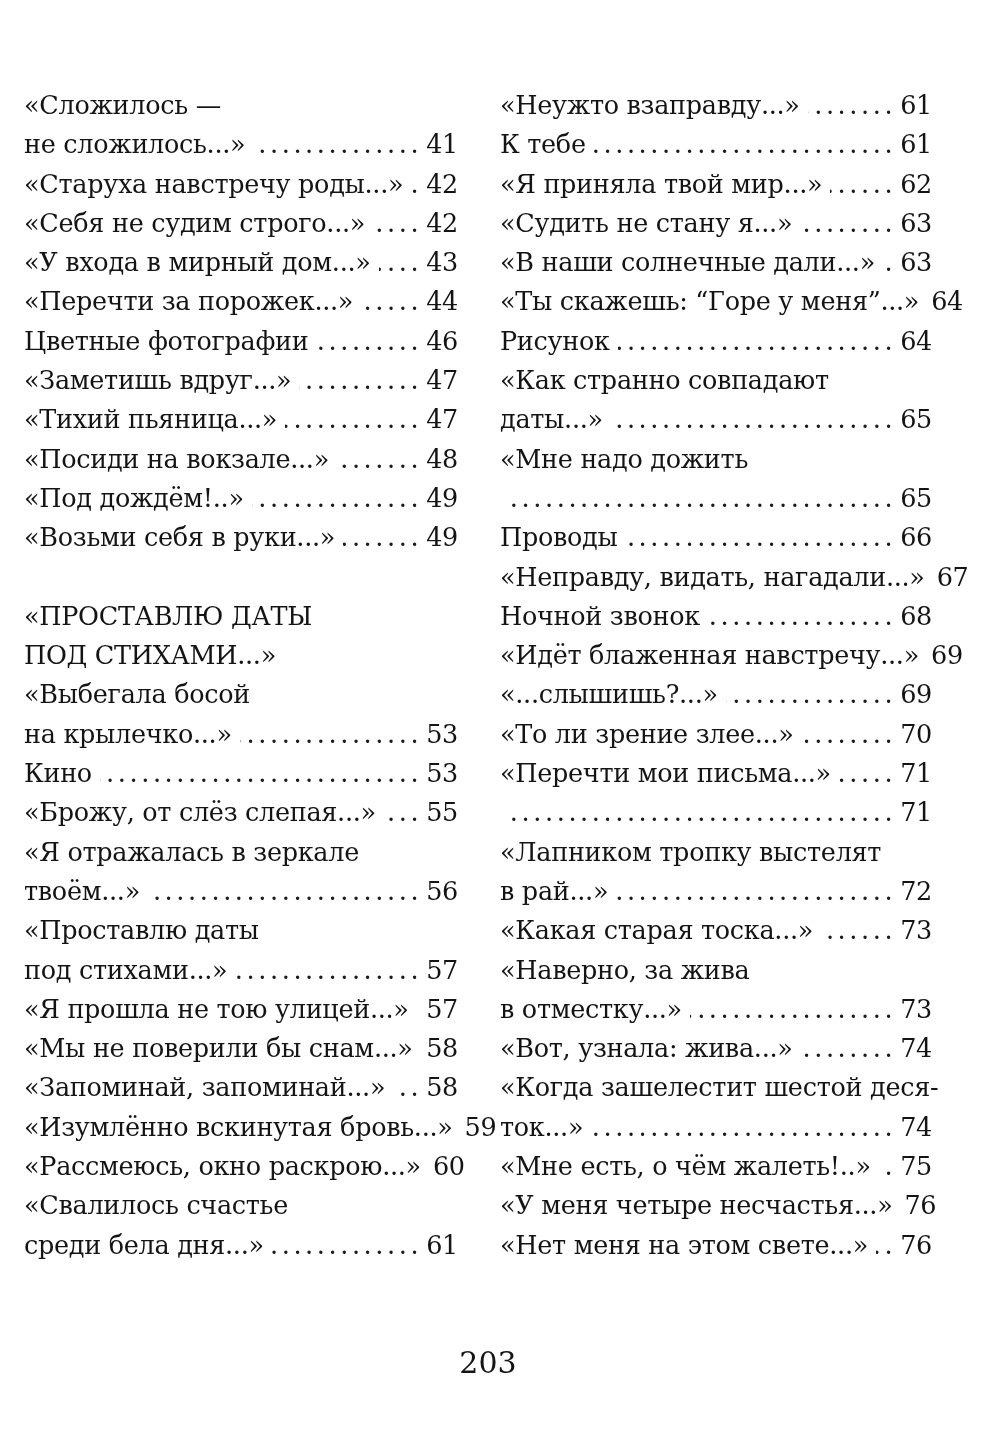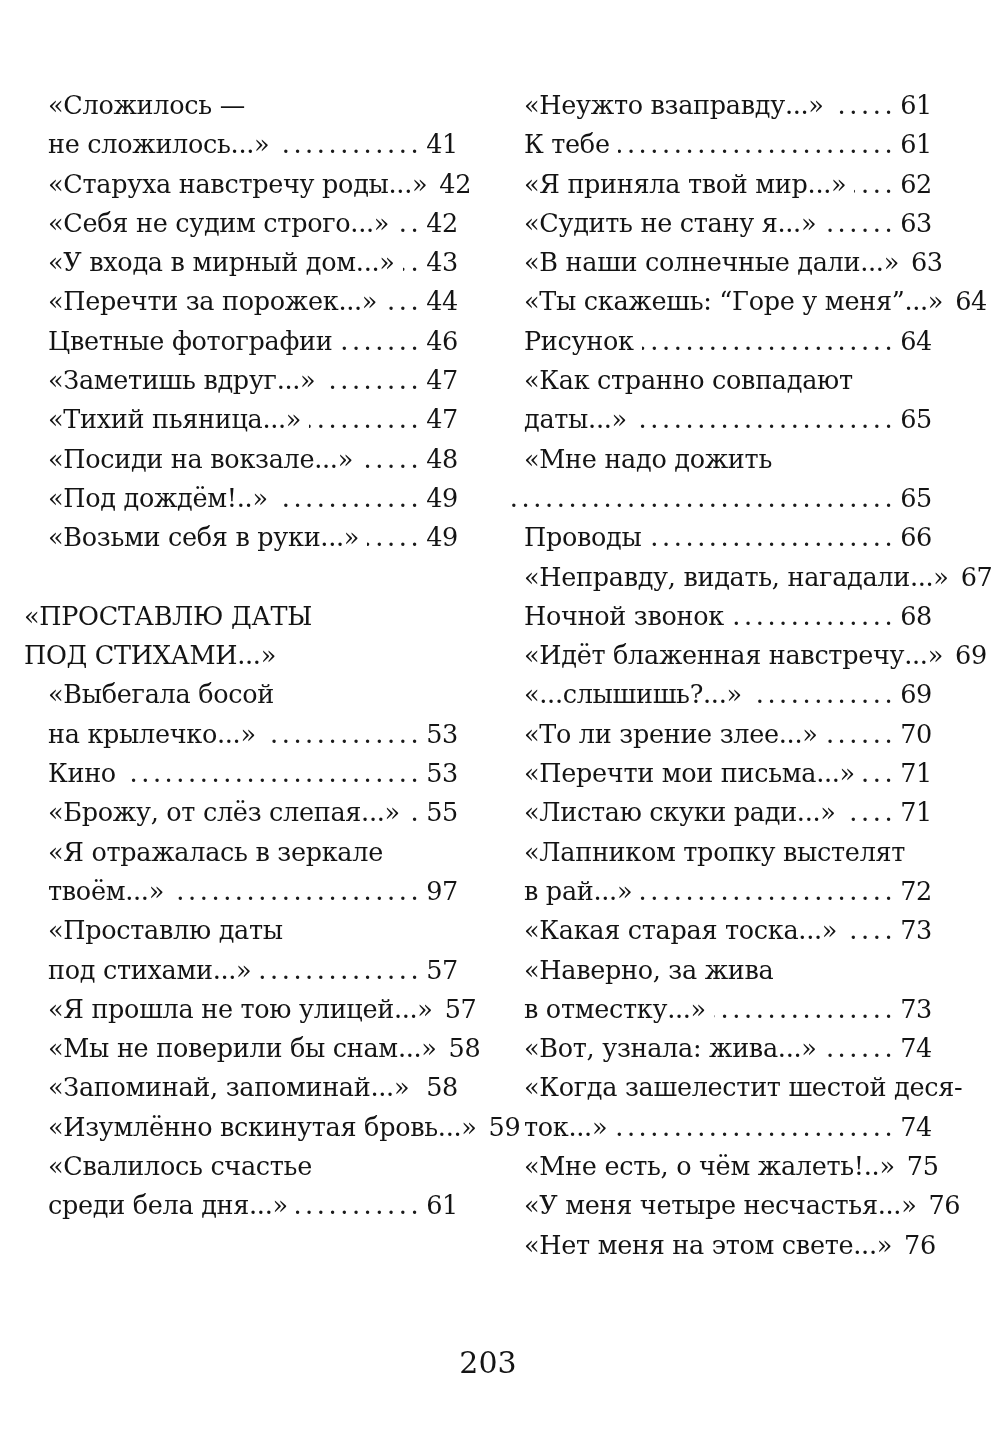--- a/index.html
+++ b/index.html
@@ -9,21 +9,21 @@
     color: #141414;
   }
   .col {
     position: absolute; top: 86px;
     font-size: 25.5px; line-height: 39.3px;
     letter-spacing: -0.3px;
   }
   .col.left { left: 24px; width: 434px; }
   .col.right { left: 500px; width: 432px; }
   .line { display: flex; align-items: baseline; white-space: nowrap; height: 39.3px; }
-  .line .t { flex: 0 0 auto; margin-left: 24px; }
+  .line .t { flex: 0 0 auto; }
   .line .dots {
     flex: 1 1 auto; overflow: hidden; margin: 0 4px 0 8px;
     letter-spacing: 3.6px; text-align: right; direction: rtl; color: #1a1a1a;
   }
   .line .p { flex: 0 0 auto; }
   .gap { height: 39.3px; }
   .pagenum {
     position: absolute; top: 1345px; left: 0; width: 976px;
     text-align: center; font-size: 30px;
   }
@@ -141,21 +141,21 @@
         <span class="p">55</span>
       </div>
     </div>
     <div>
       <div class="line">
         <span class="t">«Я отражалась в зеркале</span>
       </div>
       <div class="line">
         <span class="t">твоём...»</span>
         <span class="dots">............................................................</span>
-        <span class="p">97</span>
+        <span class="p">56</span>
       </div>
     </div>
     <div>
       <div class="line">
         <span class="t">«Проставлю даты</span>
       </div>
       <div class="line">
         <span class="t">под стихами...»</span>
         <span class="dots">............................................................</span>
         <span class="p">57</span>
@@ -180,20 +180,27 @@
         <span class="t">«Запоминай, запоминай...»</span>
         <span class="dots">............................................................</span>
         <span class="p">58</span>
       </div>
     </div>
     <div>
       <div class="line">
         <span class="t">«Изумлённо вскинутая бровь...»</span>
         <span class="dots">............................................................</span>
         <span class="p">59</span>
+      </div>
+    </div>
+    <div>
+      <div class="line">
+        <span class="t">«Рассмеюсь, окно раскрою...»</span>
+        <span class="dots">............................................................</span>
+        <span class="p">60</span>
       </div>
     </div>
     <div>
       <div class="line">
         <span class="t">«Свалилось счастье</span>
       </div>
       <div class="line">
         <span class="t">среди бела дня...»</span>
         <span class="dots">............................................................</span>
         <span class="p">61</span>
@@ -313,21 +320,20 @@
     </div>
     <div>
       <div class="line">
         <span class="t">«Перечти мои письма...»</span>
         <span class="dots">............................................................</span>
         <span class="p">71</span>
       </div>
     </div>
     <div>
       <div class="line">
-        <span class="t">«Листаю скуки ради...»</span>
         <span class="dots">............................................................</span>
         <span class="p">71</span>
       </div>
     </div>
     <div>
       <div class="line">
         <span class="t">«Лапником тропку выстелят</span>
       </div>
       <div class="line">
         <span class="t">в рай...»</span>

